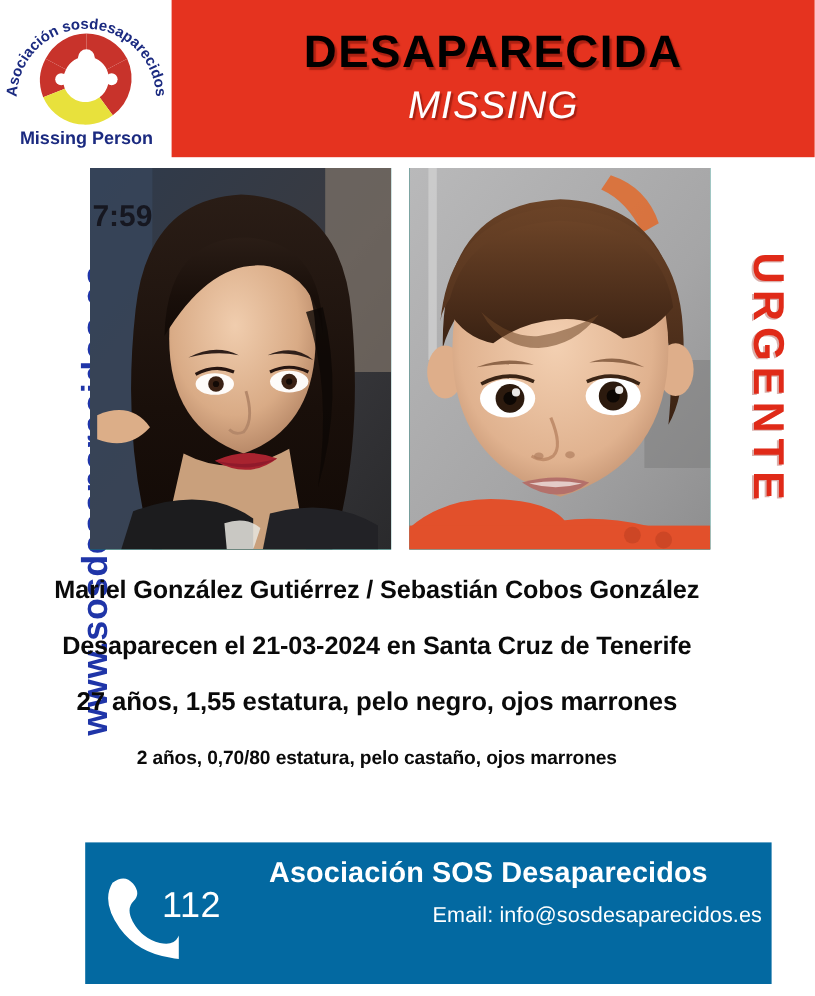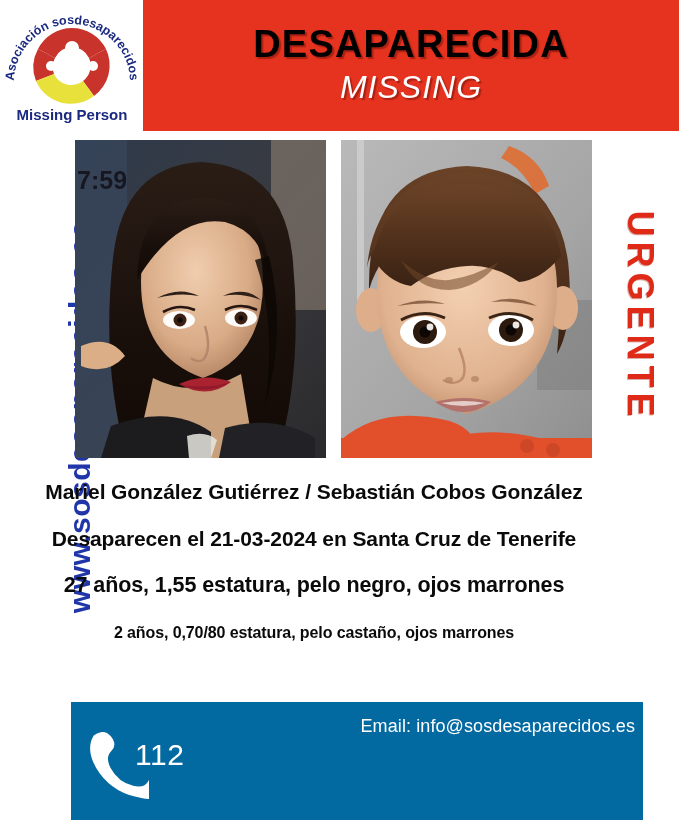--- a/index.html
+++ b/index.html
@@ -375,15 +375,16 @@
 <div id="footer-bar">
   <div id="footer-phone-icon">
     <svg viewBox="0 0 66 76" width="66" height="76">
       <g transform="rotate(-18 33 38)">
         <path d="M 20,6 q 12,-4 16,6 q 4,10 -4,14 q -8,4 -6,16 q 3,16 16,24 q 10,6 16,0 q 8,-8 16,0 q 8,8 0,14 q -12,10 -28,0 Q 22,68 14,44 Q 6,18 20,6 z" fill="#ffffff"></path>
       </g>
     </svg>
   </div>
   <div id="footer-112">112</div>
   <div id="footer-text">
+    <div class="footer-line" id="footer-org">Asociación SOS Desaparecidos</div>
     <div class="footer-line" id="footer-email">Email: info@sosdesaparecidos.es</div>
   </div>
 </div>
 
 </body></html>

